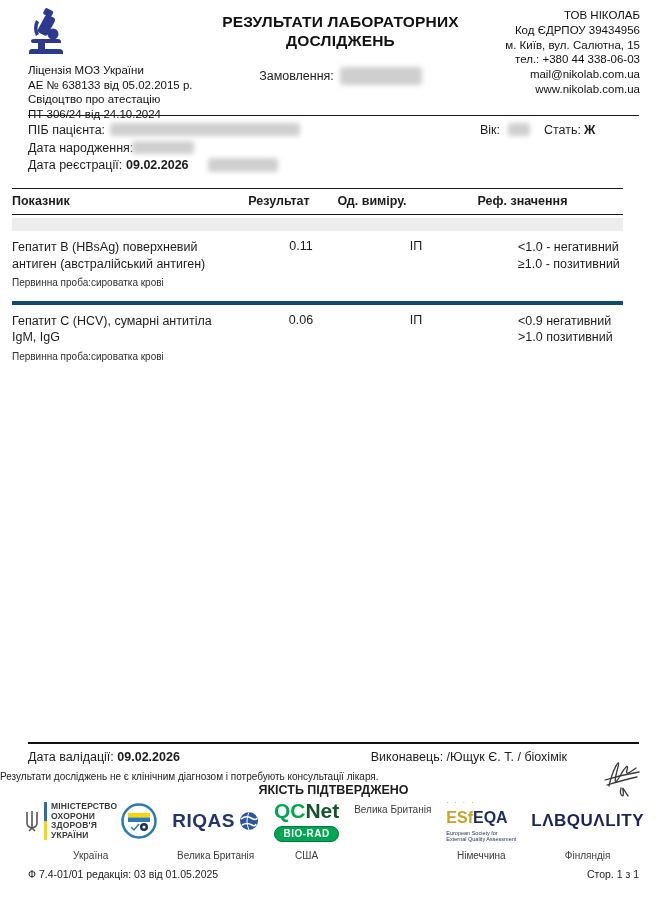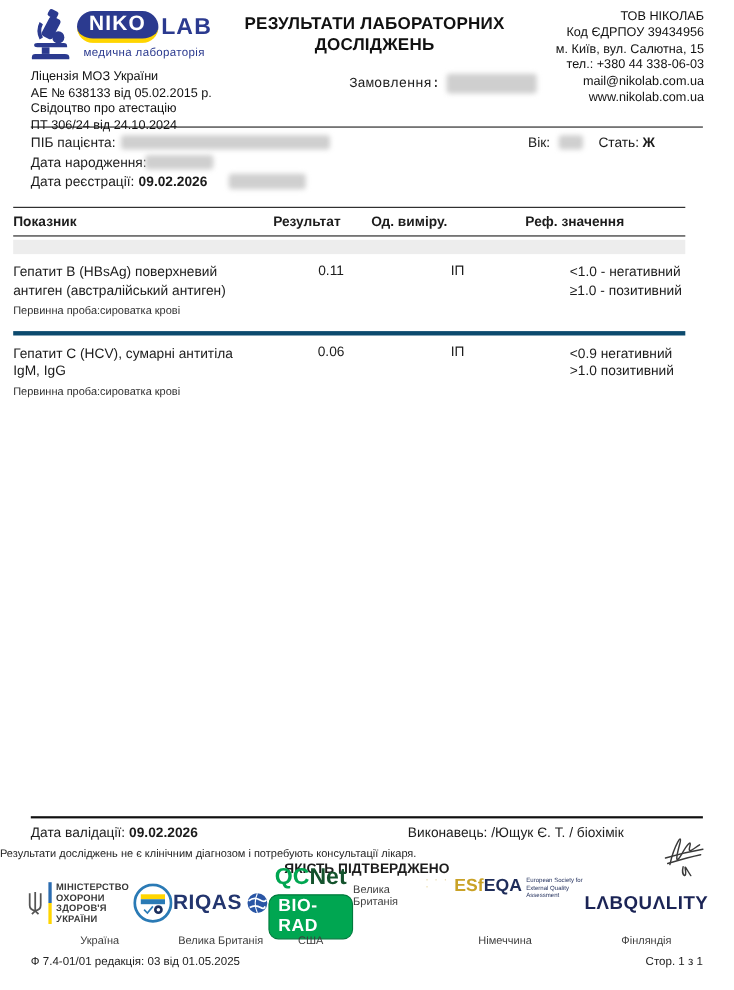--- a/index.html
+++ b/index.html
@@ -13,21 +13,21 @@
   .logotype { display:flex; flex-direction:column; }
   .logo-row { display:flex; align-items:center; gap:3px; margin-top:2px; }
   .niko-pill { background:#2b3a8f; color:#fff; font-weight:800; font-size:19px; letter-spacing:1px;
                border-radius:15px; padding:1px 11px 2px; border-bottom:4px solid #ffd500; line-height:22px; }
   .lab-word { color:#2b3a8f; font-weight:800; font-size:21px; letter-spacing:1px; }
   .tagline { color:#2b3a8f; font-size:10.5px; margin:3px 0 0 6px; letter-spacing:.3px; }
   .license { margin-top:9px; font-size:11.5px; line-height:14.5px; color:#111; }
 
   .title-block { position:absolute; left:193px; top:12px; width:295px; text-align:center; }
   .doc-title { font-weight:700; font-size:15.5px; line-height:19px; letter-spacing:.2px; color:#111; }
-  .order-row { margin-top:17px; font-size:12.5px; display:flex; justify-content:flex-end; align-items:center; gap:6px;font-family:Liberation Mono, monospace; }
+  .order-row { margin-top:17px; font-size:12.5px; display:flex; justify-content:center; align-items:center; gap:6px; }
 
   .company { position:absolute; right:27px; top:8px; width:210px; text-align:right;
              font-size:11.5px; line-height:14.8px; color:#111; }
 
   .redact { display:inline-block; background:#cfcfcf; border-radius:3px; filter:blur(2.5px); vertical-align:middle; }
 
   .rule-thin { position:absolute; left:28px; width:611px; border-top:1.5px solid #1a1a1a; }
 
   
   .patient { position:absolute; left:28px; top:122px; width:611px; font-size:12.5px; line-height:17.5px; }
@@ -62,27 +62,27 @@
 
   .moh-wrap { display:flex; align-items:center; gap:4px; }
   .moh-stripe { width:3px; height:38px; background:linear-gradient(#2b6cb0 50%, #ffd500 50%); }
   .moh-text { font-size:8.5px; font-weight:700; line-height:9.5px; color:#3a3a3a; letter-spacing:.2px; }
 
   .riqas-text { color:#23356e; font-weight:700; font-size:19px; letter-spacing:.5px; }
 
   .qcnet { display:flex; flex-direction:column; align-items:center; }
   .qcnet-top { font-size:21px; font-weight:800; line-height:20px; }
   .qcnet-qc { color:#00a651; } .qcnet-net { color:#14532d; font-weight:700; }
-  .biorad { background:#00a651; color:#fff; font-weight:800; font-size:16px; letter-spacing:.5px;
+  .biorad { background:#00a651; color:#fff; font-weight:800; font-size:10px; letter-spacing:.5px;
             border-radius:9px; padding:1px 8px 2px; margin-top:1px; border:1.5px solid #007a3d; }
 
   .qcmd-text { color:#1b2f5e; font-weight:700; font-size:19px; letter-spacing:.5px; border-bottom:2px solid #1b2f5e; line-height:20px; }
   .qcmd-sub { height:3px; width:78px; background:#b9c2cf; margin-top:2px; }
 
-  .esfeqa { display:flex; align-items:flex-start; }
+  .esfeqa { display:flex; flex-direction:column; align-items:flex-start; }
   .esfeqa-main { font-weight:800; font-size:16px; line-height:16px; }
   .esf { color:#c9a227; } .eqa { color:#1f2d5a; }
   .esfeqa-sub { font-size:5.5px; color:#1f2d5a; line-height:6.5px; }
   .esf-stars { color:#c9a227; font-size:7px; letter-spacing:2px; line-height:6px; }
 
   .labq-text { color:#1b2455; font-weight:800; font-size:17px; letter-spacing:.5px; }
 
   .bottom-row { position:absolute; left:28px; top:868px; width:611px; display:flex; justify-content:space-between;
                 font-size:10.5px; color:#222; }
 </style>
@@ -97,27 +97,20 @@
         <g fill="#2b3a8f">
           <rect x="16" y="1" width="9" height="7" rx="2" transform="rotate(28 20 4)"></rect>
           <rect x="13" y="7" width="11" height="20" rx="3" transform="rotate(28 18 17)"></rect>
           <circle cx="25" cy="26" r="5.5"></circle>
           <path d="M6 31 L30 31 Q33 31 33 34 L33 35 L6 35 Q3 35 3 33 Q3 31 6 31 Z"></path>
           <rect x="10" y="35" width="7" height="6"></rect>
           <path d="M4 41 L31 41 Q35 41 35 44 L35 46 L1 46 L1 44 Q1 41 4 41 Z"></path>
           <path d="M8 12 Q4 20 8 28 L11 26 Q8 20 11 14 Z"></path>
         </g>
       </svg>
-      <div class="logotype">
-        <div class="logo-row">
-          <span class="niko-pill">NIKO</span>
-          <span class="lab-word">LAB</span>
-        </div>
-        <span class="tagline">медична лабораторія</span>
-      </div>
     </div>
     <div class="license">
       <div>Ліцензія МОЗ України</div>
       <div>АЕ № 638133 від 05.02.2015 р.</div>
       <div>Свідоцтво про атестацію</div>
       <div>ПТ 306/24 від 24.10.2024</div>
     </div>
   </div>
 
   <div class="title-block">

